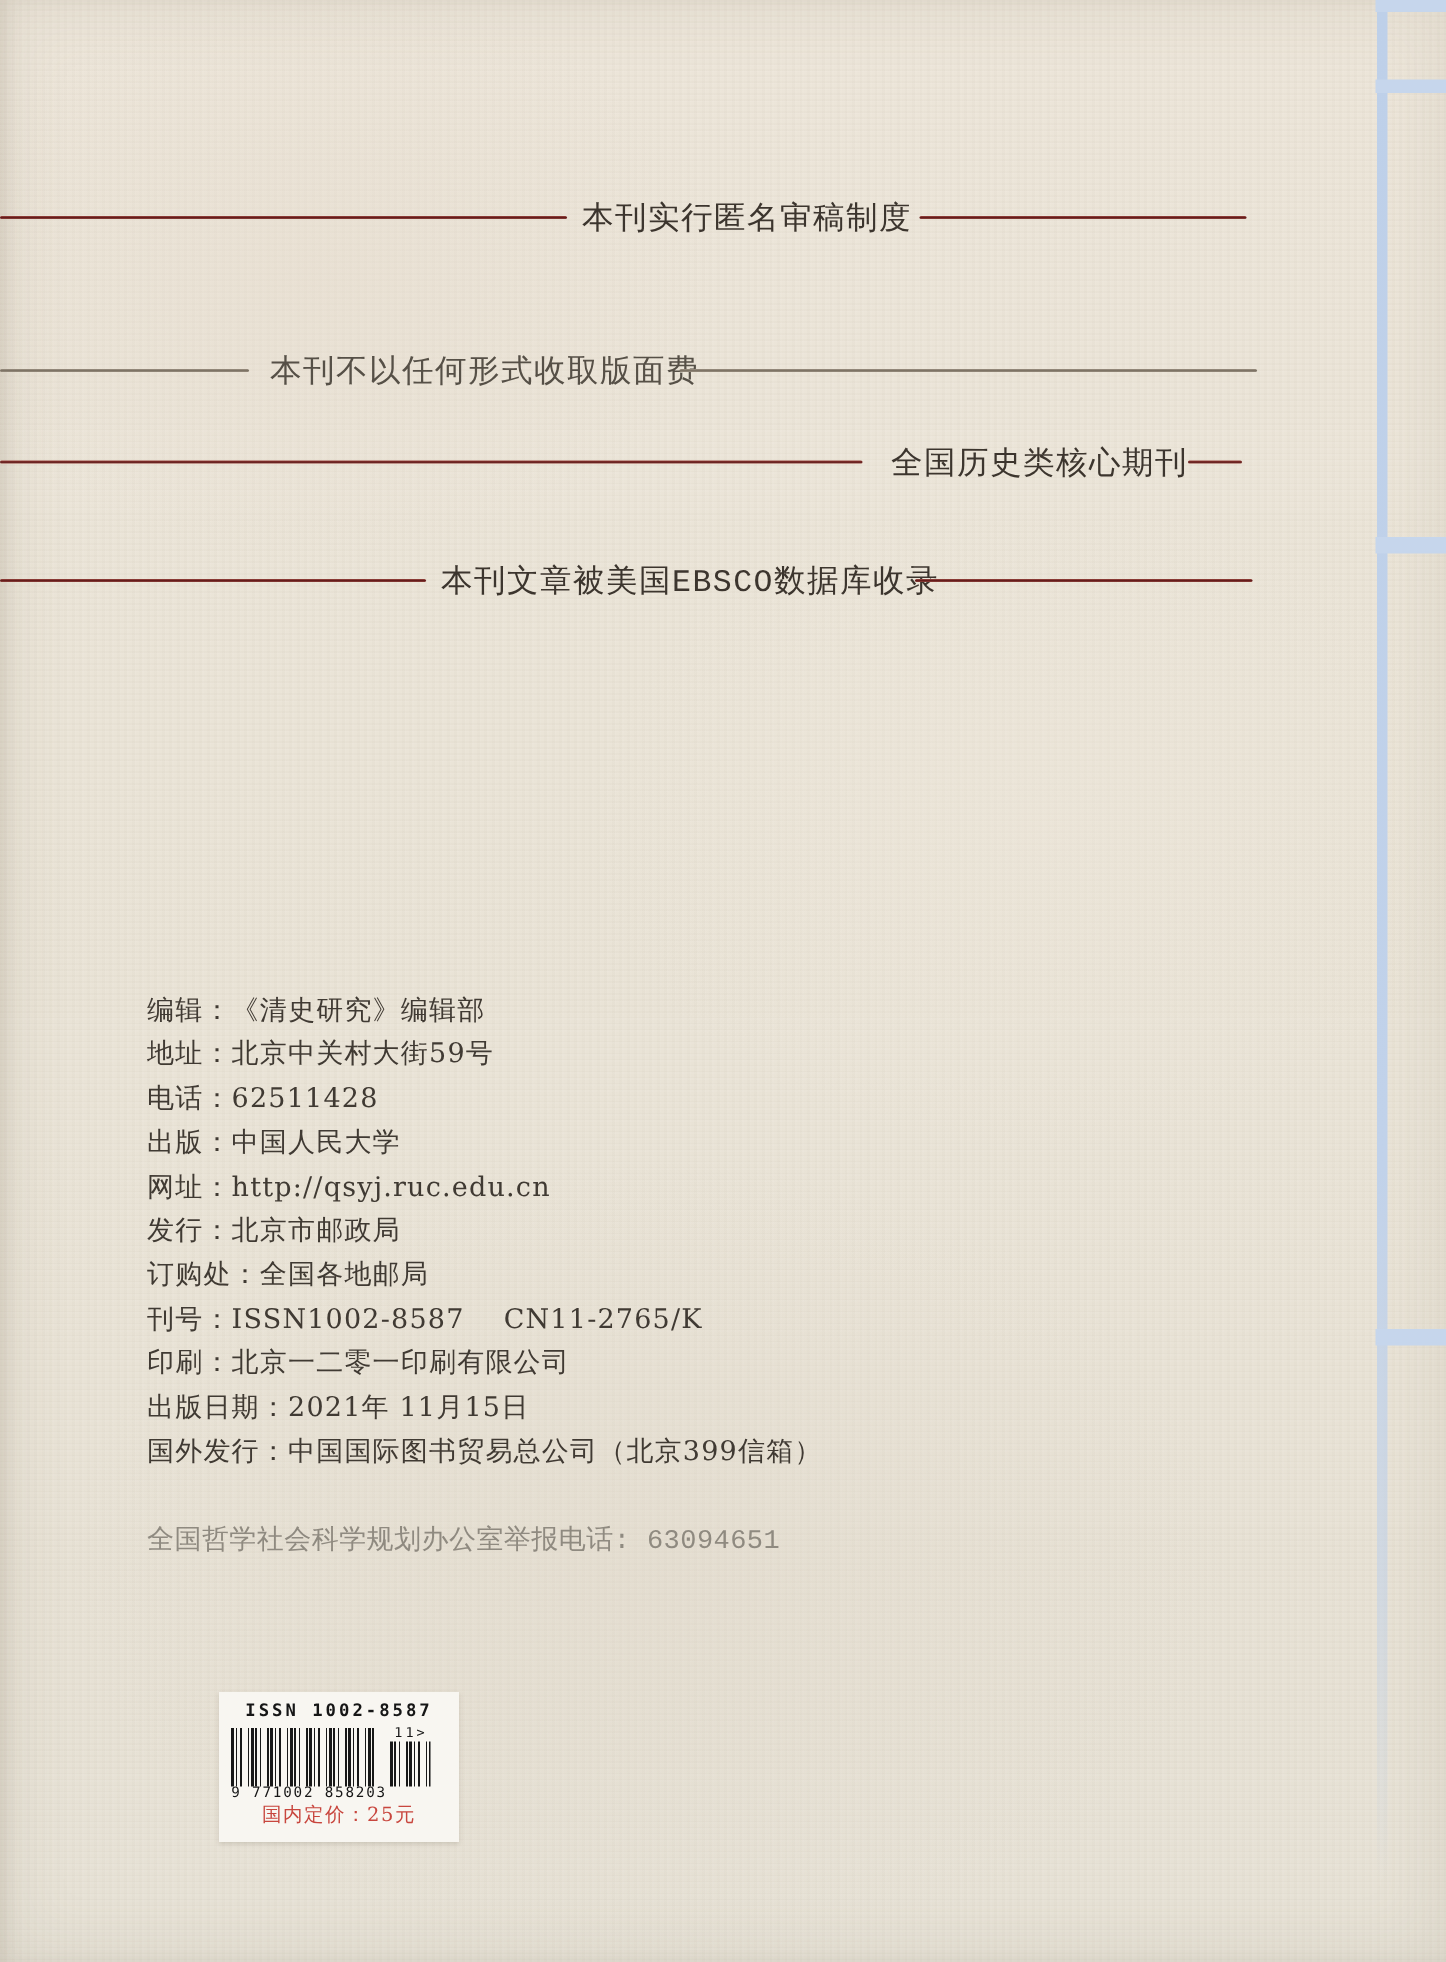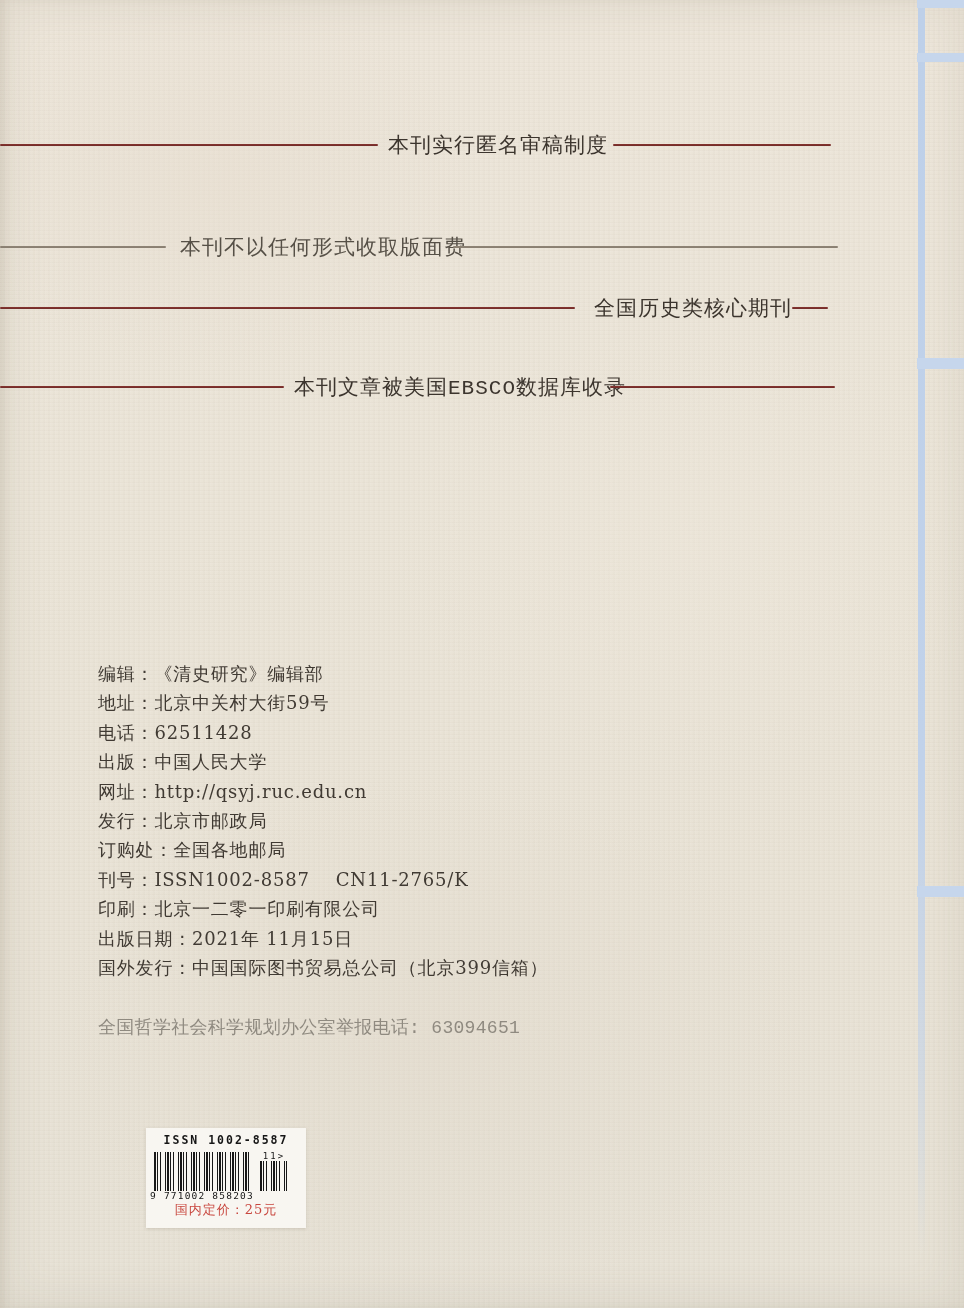--- a/index.html
+++ b/index.html
@@ -54,21 +54,21 @@
     font-family:"DejaVu Sans Mono","Liberation Mono",monospace;
     font-weight:bold;font-size:11.5px;letter-spacing:2px;color:#161616;
     white-space:nowrap;
   }
   .bars{
     background:
       repeating-linear-gradient(90deg,#181818 0 2px,transparent 2px 3px,#181818 3px 4px,transparent 4px 6px,#181818 6px 7px,transparent 7px 11px,#181818 11px 12px,transparent 12px 13px);
   }
   .bars-main{position:absolute;left:8px;top:24px;width:97px;height:39px;}
   .ean-digits{
-    position:absolute;left:0px;top:62px;width:112px;text-align:center;
+    position:absolute;left:0px;top:62px;width:112px;text-align:right;
     font-family:"DejaVu Sans Mono","Liberation Mono",monospace;
     font-size:9.5px;letter-spacing:1.2px;color:#161616;white-space:nowrap;
   }
   .addon-digits{
     position:absolute;left:112px;top:23px;width:32px;text-align:center;
     font-family:"DejaVu Sans Mono","Liberation Mono",monospace;
     font-weight:normal;font-size:9px;letter-spacing:2px;color:#161616;white-space:nowrap;
   }
   .bars-addon{position:absolute;left:114px;top:33px;width:27px;height:30px;}
   .price-label{

